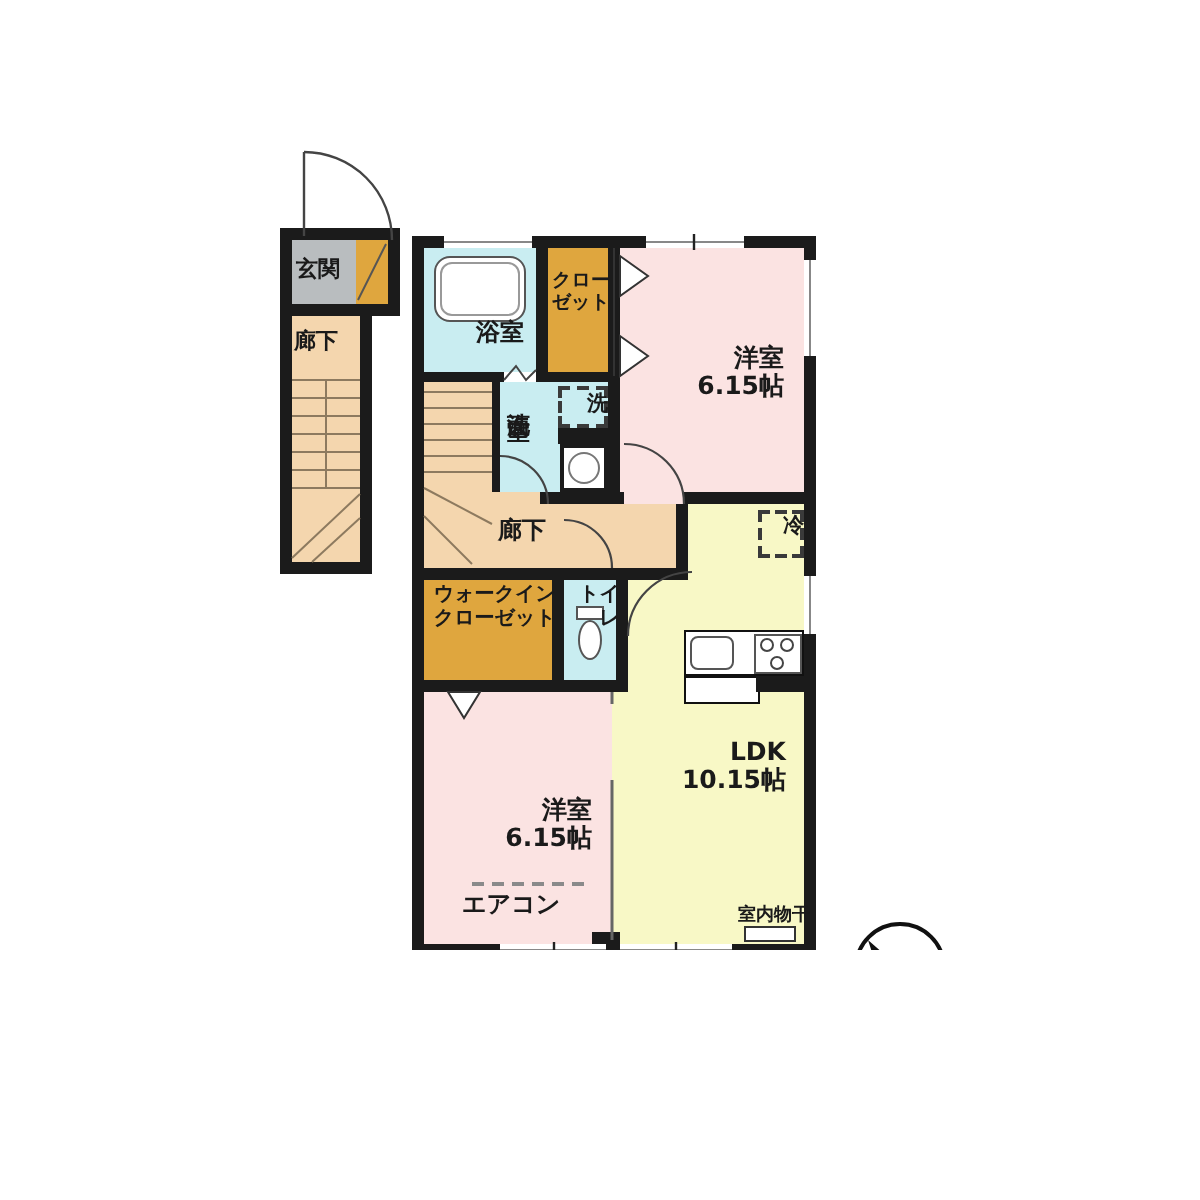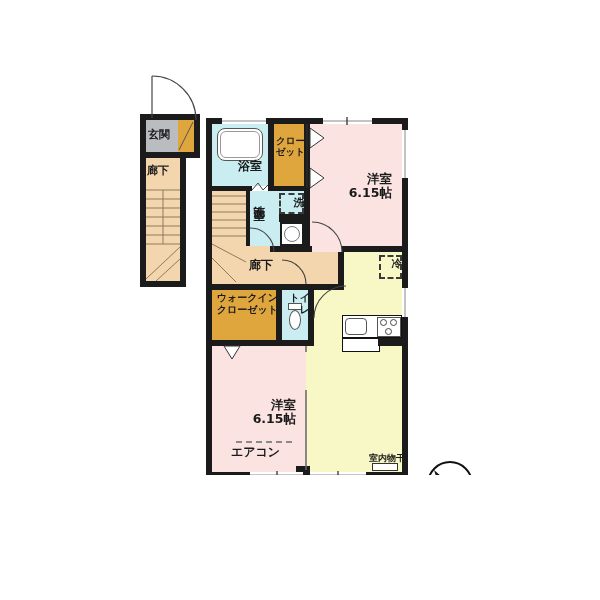--- a/index.html
+++ b/index.html
@@ -100,20 +100,24 @@
   <div class="dashedbox" style="left:379px;top:255px;width:23px;height:24px;z-index:3;"></div>
   <div class="lbl ctr" style="left:379px;top:257px;width:23px;font-size:10.5px;z-index:4;">冷</div>
   <div class="abs" style="left:342px;top:315px;width:60px;height:23px;background:#fff;border:1.5px solid #111;box-sizing:border-box;z-index:3;"></div>
   <div class="fixture" style="left:345px;top:318px;width:22px;height:17px;border-radius:4px;z-index:4;"></div>
   <div class="fixture" style="left:377px;top:317px;width:24px;height:20px;z-index:4;"></div>
   <div class="abs" style="left:380px;top:319px;width:7px;height:7px;border:1px solid #444;border-radius:50%;box-sizing:border-box;z-index:5;"></div>
   <div class="abs" style="left:390px;top:319px;width:7px;height:7px;border:1px solid #444;border-radius:50%;box-sizing:border-box;z-index:5;"></div>
   <div class="abs" style="left:385px;top:328px;width:7px;height:7px;border:1px solid #444;border-radius:50%;box-sizing:border-box;z-index:5;"></div>
   <div class="abs" style="left:342px;top:338px;width:38px;height:14px;background:#fff;border:1px solid #111;box-sizing:border-box;z-index:3;"></div>
   <div class="wall" style="left:378px;top:338px;width:24px;height:8px;z-index:3;"></div>
+  <div class="lbl ctr" style="left:327px;top:369px;width:66px;font-size:12.5px;z-index:4;">
+    <span>LDK</span><br>
+    <span>10.15帖</span>
+  </div>
 
   <div class="room" style="left:212px;top:346px;width:94px;height:126px;background:#fbe3e2;z-index:2;"></div>
   <div class="lbl ctr" style="left:216px;top:398px;width:80px;font-size:12.5px;z-index:4;">
     <span>洋室</span><br>
     <span>6.15帖</span>
   </div>
   <div class="abs" style="left:236px;top:441px;width:56px;height:0;border-top:2px dashed #8a8a8a;z-index:3;"></div>
   <div class="lbl" style="left:231px;top:446px;font-size:12px;z-index:4;">エアコン</div>
   <div class="wall" style="left:296px;top:466px;width:14px;height:6px;z-index:3;"></div>
 

